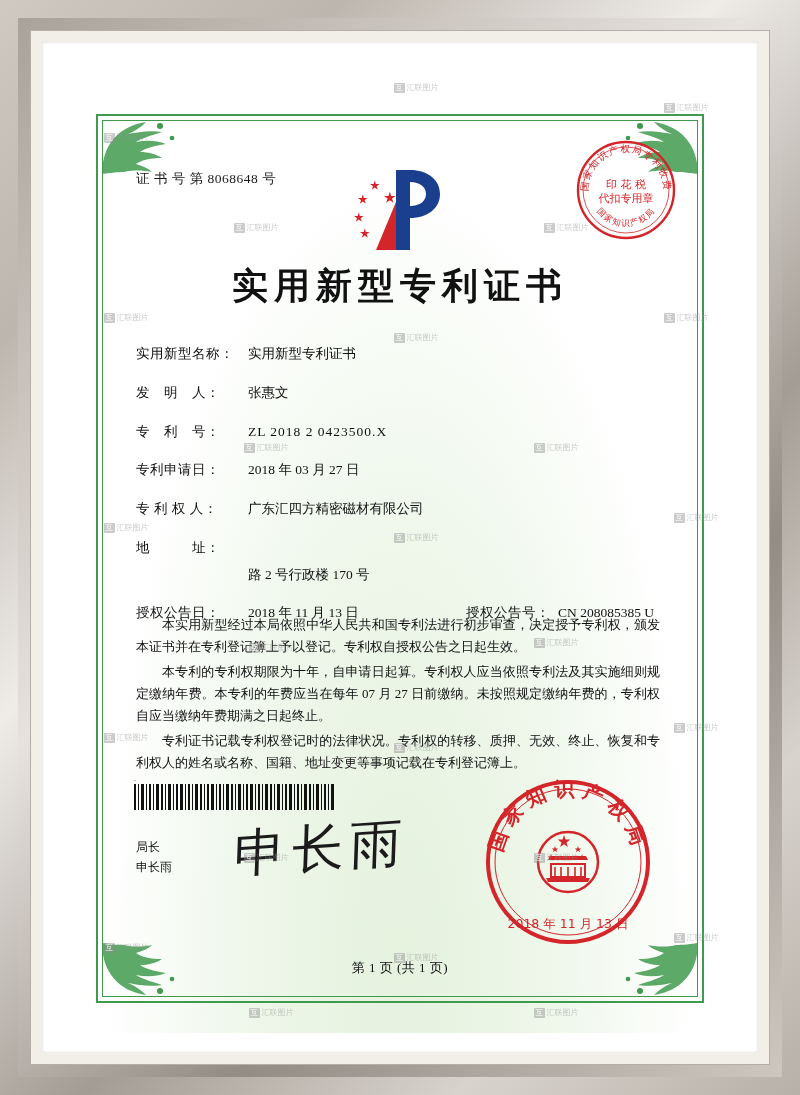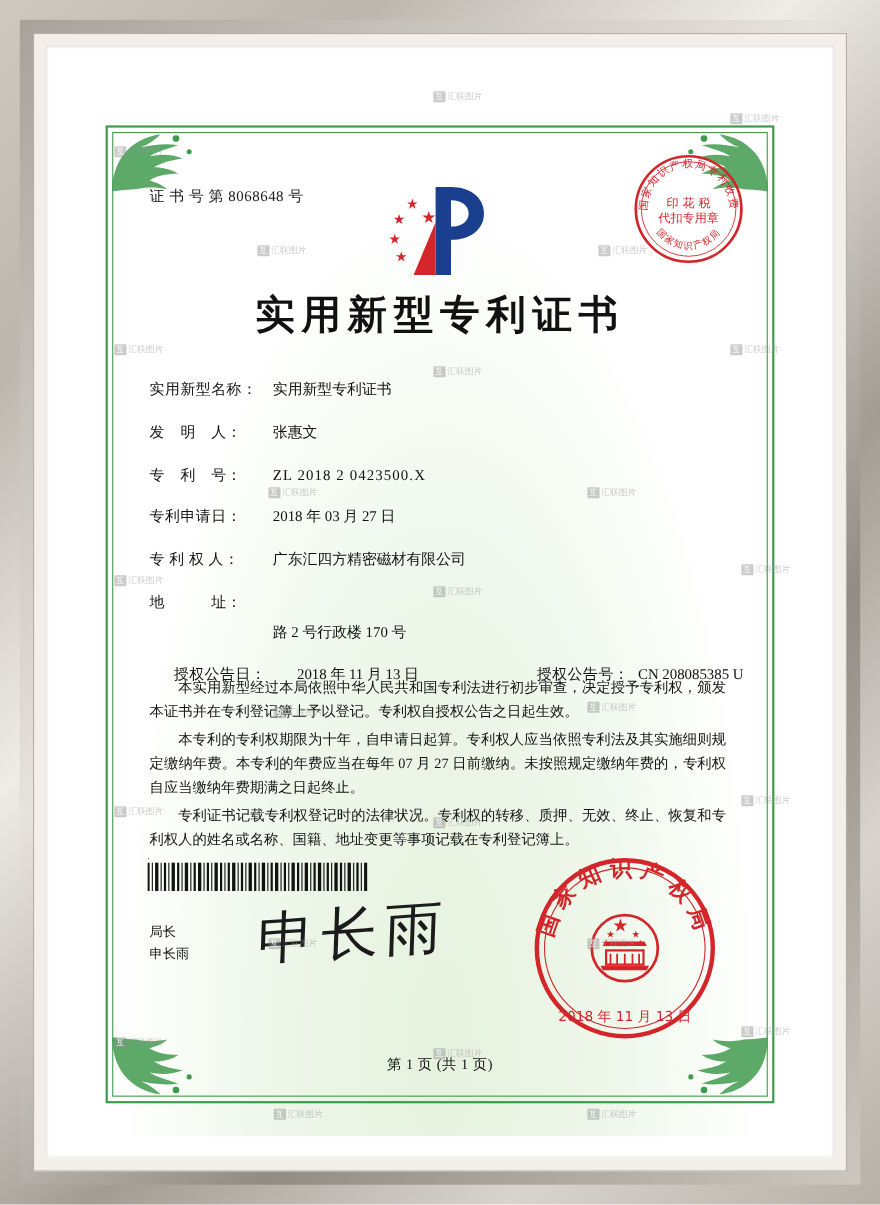--- a/index.html
+++ b/index.html
@@ -149,21 +149,20 @@
     letter-spacing: 1px;
   }
   .addr-line2 {
     margin-left: 112px;
     margin-top: -12px;
     margin-bottom: 18px;
     font-size: 13.5px;
   }
   .two-col {
     display: flex;
-    justify-content: flex-end;
   }
   .two-col .c1 { width: 330px; display: flex; }
   .two-col .c2 { display: flex; }
   .two-col .c2 .field-label { width: auto; flex: 0 0 auto; margin-right: 8px;}
 
   
   .paras {
     position: absolute;
     left: 72px; right: 76px;
     top: 552px;

